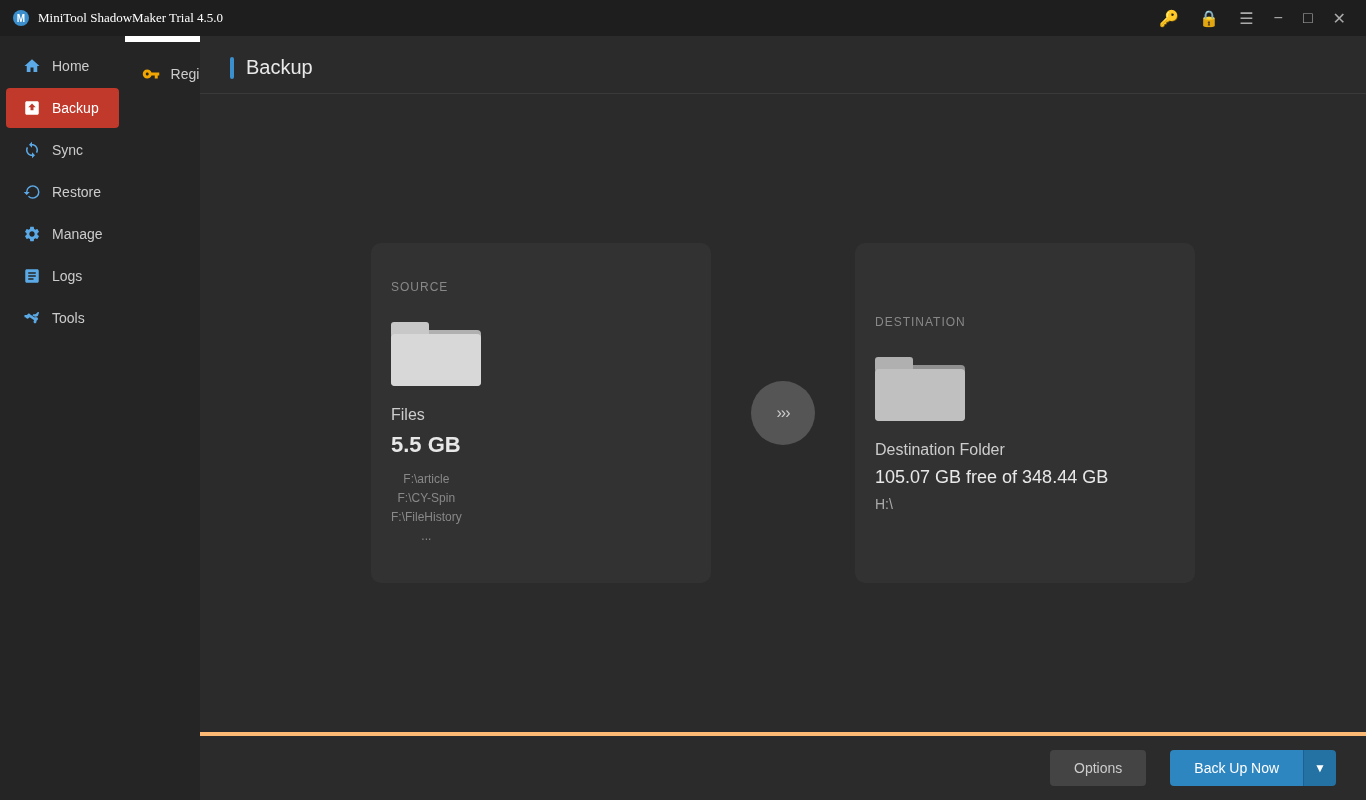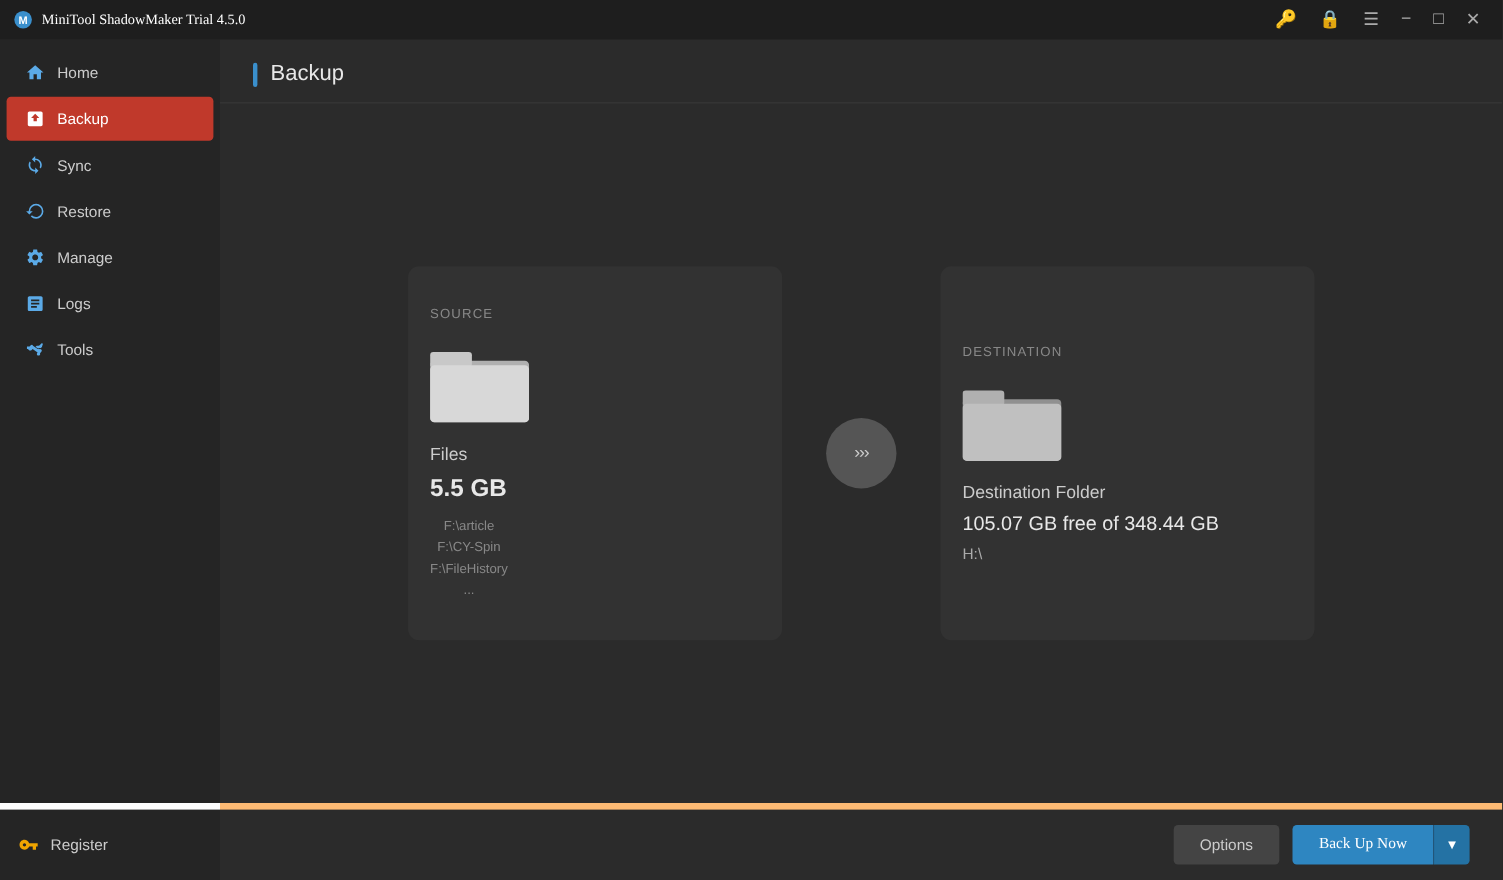--- a/index.html
+++ b/index.html
@@ -54,21 +54,20 @@
       display: flex;
       flex: 1;
       overflow: hidden;
     }
 
     
     #sidebar {
       width: 200px;
       background: #252525;
       display: flex;
-      flex-direction: column;
       flex-shrink: 0;
     }
     #sidebar-nav {
       flex: 1;
       padding-top: 8px;
     }
     .sidebar-item {
       display: flex;
       align-items: center;
       padding: 10px 16px;
@@ -219,22 +218,22 @@
       letter-spacing: -2px;
     }
 
     
     #footer {
       display: flex;
       align-items: center;
       justify-content: flex-end;
       padding: 14px 30px;
       background: #2b2b2b;
-      border-top: 6px solid #fdba74;
-      gap: 12px;
+      border-top: 4px solid #fdba74;
+      gap: 24px;
     }
     .btn-options {
       padding: 10px 24px;
       background: #444;
       color: #ccc;
       border: none;
       border-radius: 4px;
       font-size: 14px;
       cursor: pointer;
     }
@@ -244,21 +243,20 @@
     }
     .btn-backup-now {
       padding: 10px 24px;
       background: #2e86c1;
       color: #fff;
       border: none;
       border-radius: 4px 0 0 4px;
       font-size: 14px;
       cursor: pointer;
       font-weight: 500;
-      font-family: Liberation Serif, serif;
     }
     .btn-backup-dropdown {
       padding: 10px 10px;
       background: #2472a4;
       color: #fff;
       border: none;
       border-radius: 0 4px 4px 0;
       font-size: 12px;
       cursor: pointer;
       border-left: 1px solid #1e6090;

